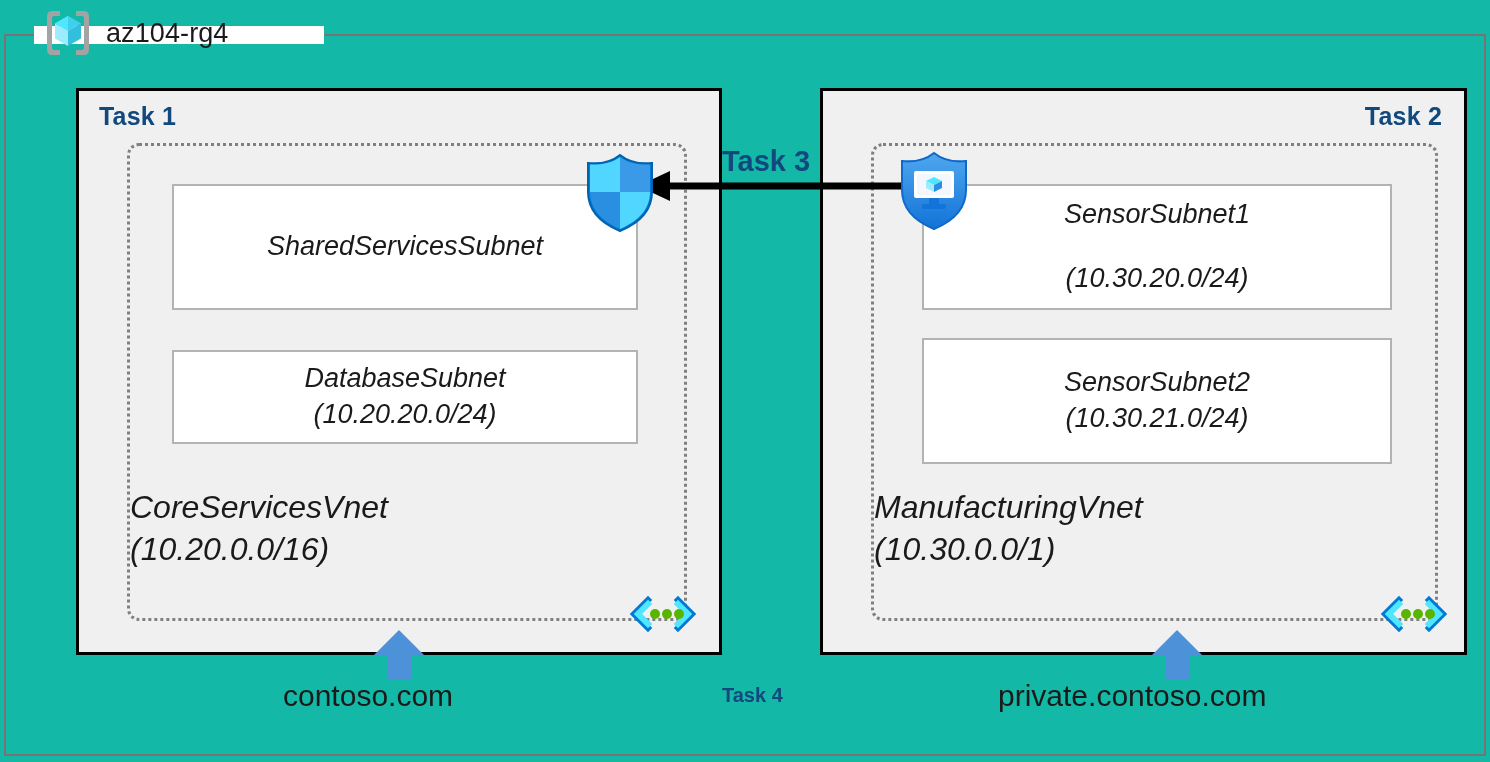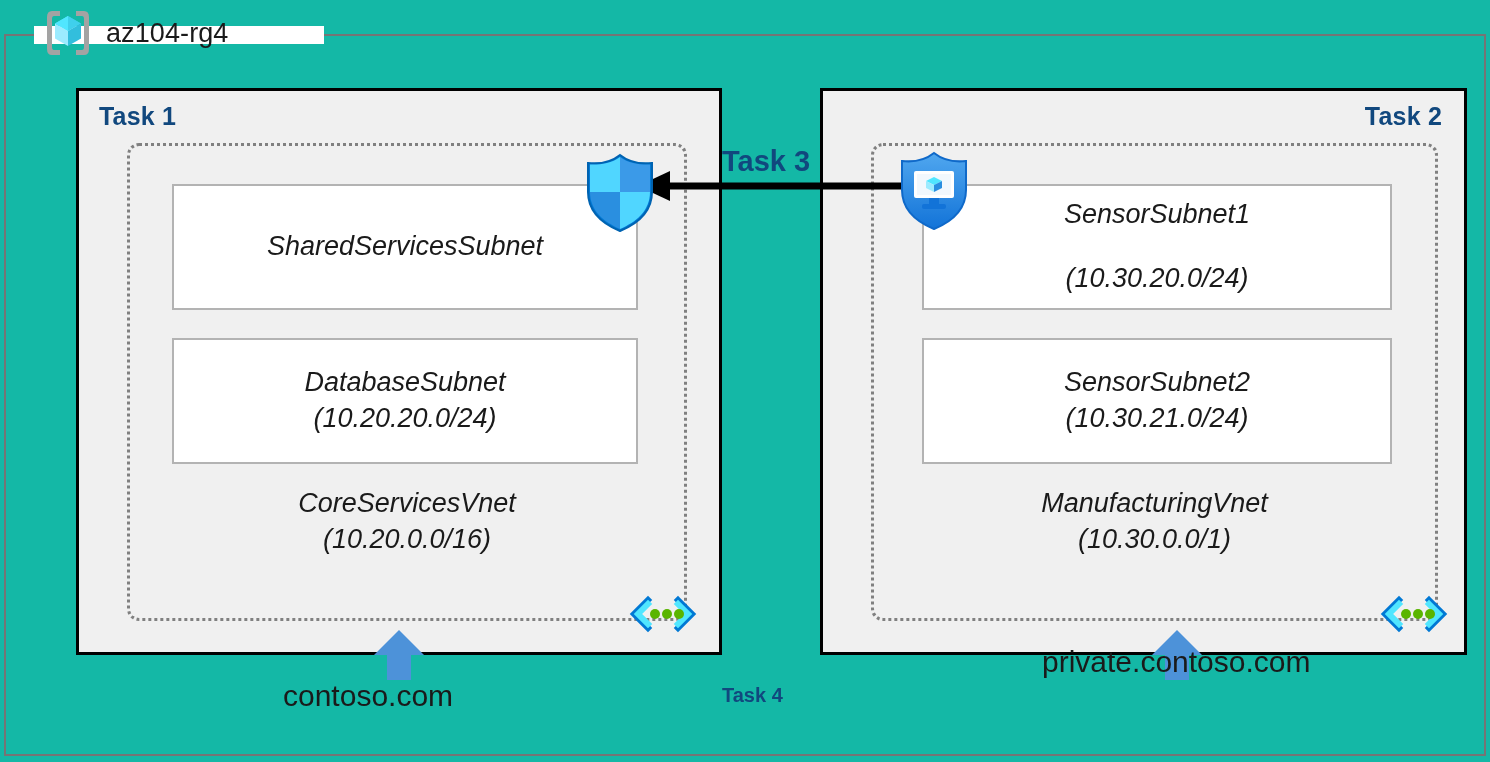--- a/index.html
+++ b/index.html
@@ -106,30 +106,30 @@
     justify-content: center;
   }
   .subnet-line {
     font-size: 27px;
     color: #1a1a1a;
     line-height: 1.32;
     white-space: nowrap;
   }
 
   #subnet-shared   { left: 42px; top: 38px;  width: 466px; height: 126px; }
-  #subnet-database { left: 42px; top: 192px; width: 466px; height: 126px; }
+  #subnet-database { left: 42px; top: 204px; width: 466px; height: 94px; }
   #subnet-sensor1  { left: 48px; top: 38px;  width: 470px; height: 126px; gap: 28px; }
   #subnet-sensor2  { left: 48px; top: 192px; width: 470px; height: 126px; }
 
   
   .vnet-label {
     position: absolute;
     width: 100%;
-    text-align: center;
-    font-size: 27px;
+    text-align: left;
+    font-size: 32px;
     color: #1a1a1a;
     line-height: 1.32;
   }
   #vnet-core-label  { top: 340px; }
   #vnet-manuf-label { top: 340px; }
 
   
   .vnet-glyph {
     position: absolute;
     right: -14px;
@@ -178,21 +178,21 @@
   #dns-arrow-left  { left: 374px;  top: 630px; }
   #dns-arrow-right { left: 1152px; top: 630px; }
 
   .dns-label {
     position: absolute;
     font-size: 30px;
     color: #1a1a1a;
     white-space: nowrap;
   }
   #dns-label-left  { left: 283px;  top: 679px; }
-  #dns-label-right { left: 998px;  top: 645px; margin-left: 44px; }
+  #dns-label-right { left: 998px;  top: 679px; }
 </style>
 </head>
 <body>
 
 <div id="stage">
 
   <div class="rg-frame"></div>
   <div class="rg-legend-notch"></div>
 
   <div class="rg-legend">

